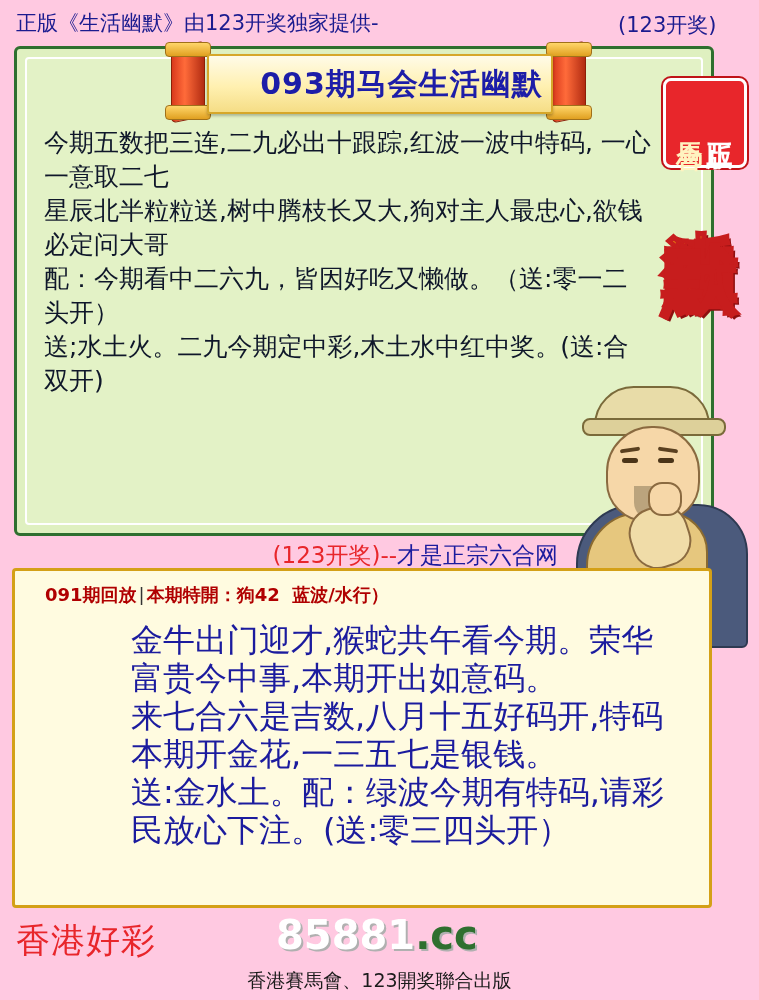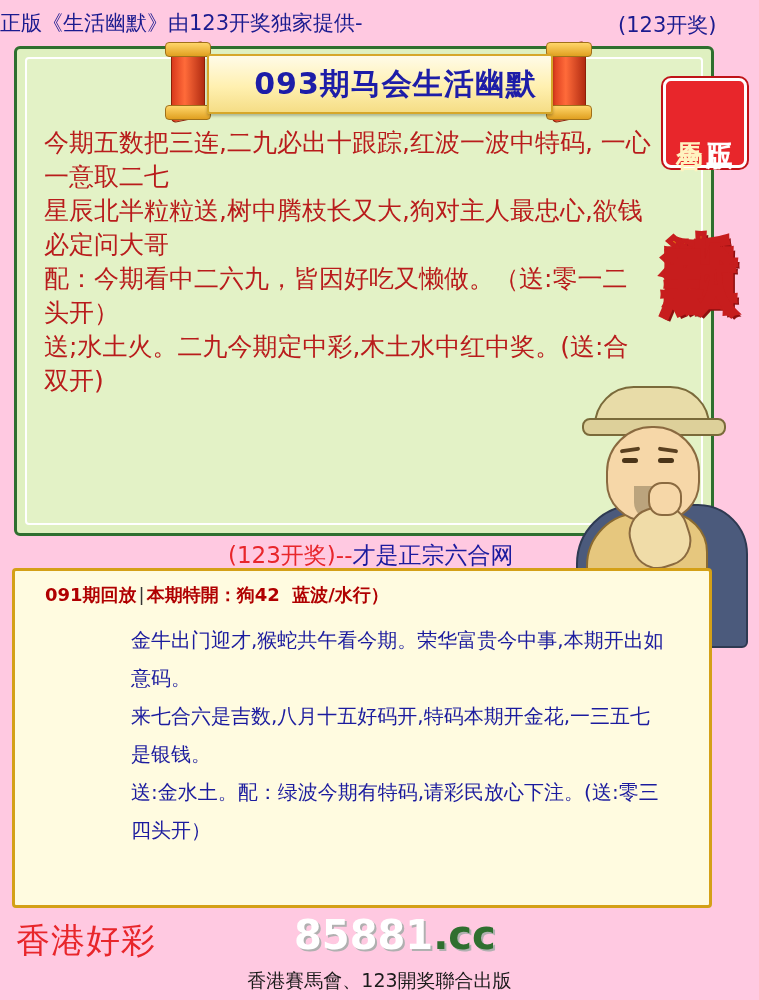--- a/index.html
+++ b/index.html
@@ -29,20 +29,21 @@
     width: 759px;
     height: 34px;
     display: flex;
     align-items: center;
   }
   .top-left {
     font-size: 21px;
     color: #1b1b8f;
     font-family: "DejaVu Sans", "Liberation Sans", sans-serif;
     white-space: nowrap;
+    padding-left: 16px;
     letter-spacing: 0px;
   }
   .top-right {
     position: absolute;
     left: 618px;
     top: 5px;
     font-size: 21px;
     color: #1b1b8f;
     white-space: nowrap;
   }
@@ -115,42 +116,42 @@
     width: 44px;
     height: 13px;
     background: linear-gradient(#ffd66a,#e0a020);
     border: 1px solid #a0701a;
     border-radius: 4px;
   }
   .banner .roll .cap.t { top: -2px; }
   .banner .roll .cap.b { bottom: -2px; }
   .banner-title {
     position: absolute;
-    left: 10px;
+    left: 16px;
     top: 0;
     width: 353px;
     height: 56px;
     line-height: 56px;
     text-align: center;
     font-size: 30px;
     font-weight: bold;
     color: #1d1da8;
     letter-spacing: 1px;
     white-space: nowrap;
   }
 
   
   .poem {
     position: absolute;
     left: 44px;
     top: 126px;
     width: 608px;
     font-size: 25px;
     line-height: 34px;
-    color: #b91c1c;
+    color: #0f172a;
     white-space: pre-wrap;
     word-break: break-all;
   }
 
   
   .seal {
     position: absolute;
     left: 663px;
     top: 78px;
     width: 84px;
@@ -304,21 +305,21 @@
     border: 2px solid #8a6a40;
     border-radius: 14px;
   }
 
   
   .caption {
     position: absolute;
     left: 228px;
     top: 540px;
     width: 330px;
-    text-align: left;
+    text-align: right;
     font-size: 23px;
     color: #111111;
     white-space: nowrap;
   }
   .caption .num { color: #e8262b; }
   .caption .blue { color: #1b1b9e; }
 
   
   .panel-yellow {
     position: absolute;
@@ -340,41 +341,41 @@
     color: #b00000;
     white-space: nowrap;
     letter-spacing: 0px;
   }
   .recap-head .sep { color: #333; font-weight: normal; padding: 0 2px;}
   .recap-body {
     position: absolute;
     left: 116px;
     top: 50px;
     width: 536px;
-    font-size: 20px;
+    font-size: 32px;
     line-height: 38px;
     color: #1b1b9e;
     white-space: pre-wrap;
     word-break: break-all;
   }
 
   
   .footer-brand {
     position: absolute;
     left: 16px;
     top: 918px;
     font-size: 34px;
     font-weight: normal;
     color: #e8262b;
     white-space: nowrap;
     letter-spacing: 1px;
   }
   .footer-url {
     position: absolute;
-    left: 294px;
+    left: 276px;
     top: 912px;
     font-size: 40px;
     font-weight: bold;
     color: #ffffff;
     text-shadow: 2px 2px 0 #b0b0b0;
     white-space: nowrap;
   }
   .footer-url .cc { color: #2f6f2f; }
   .footer-bottom {
     position: absolute;

